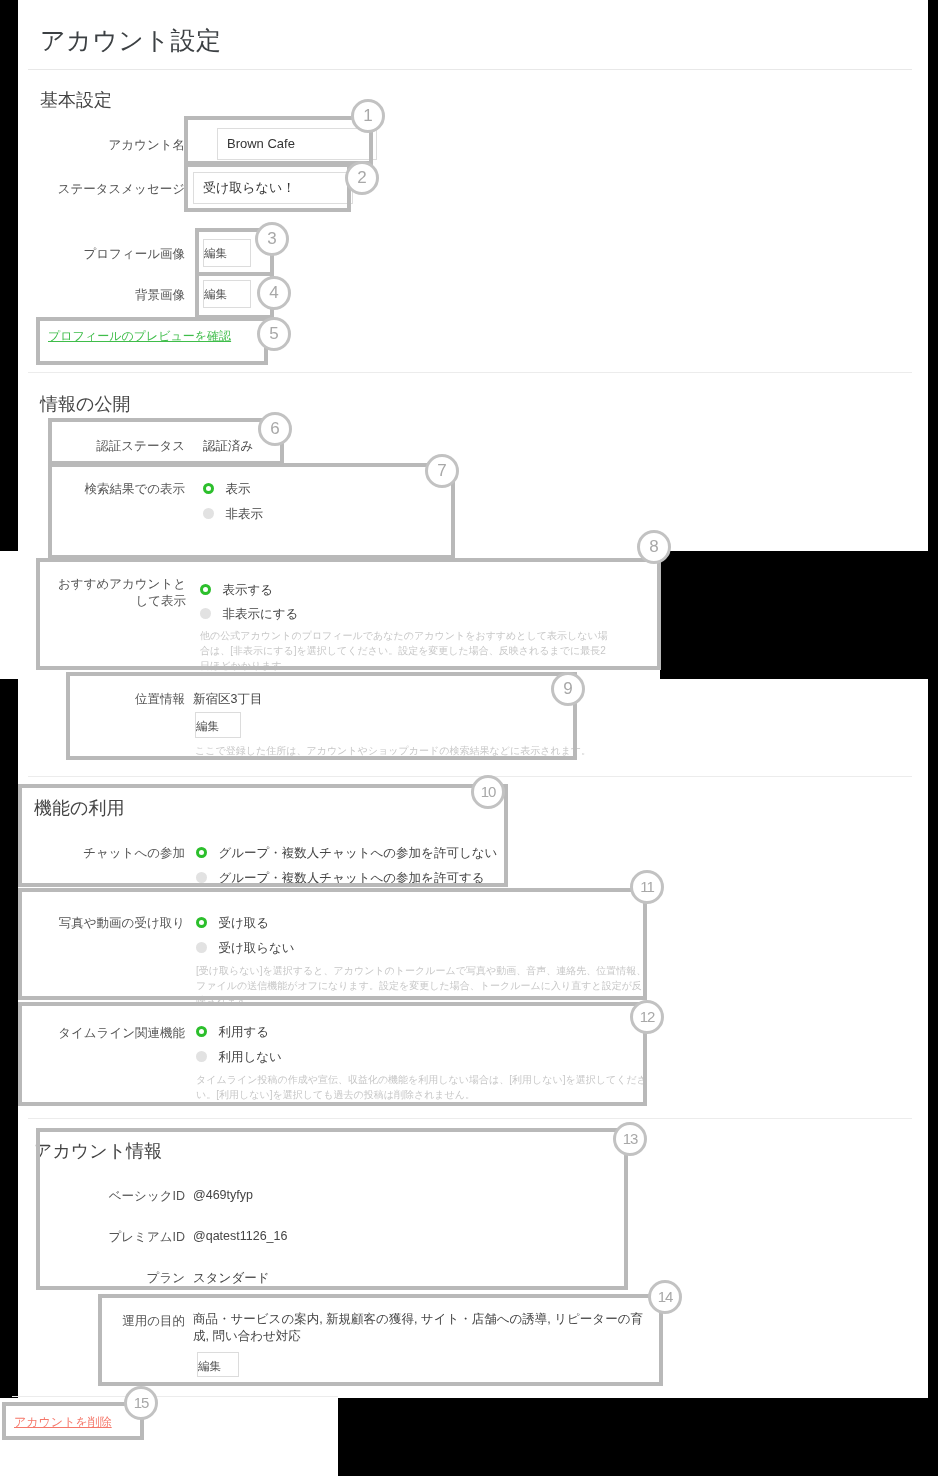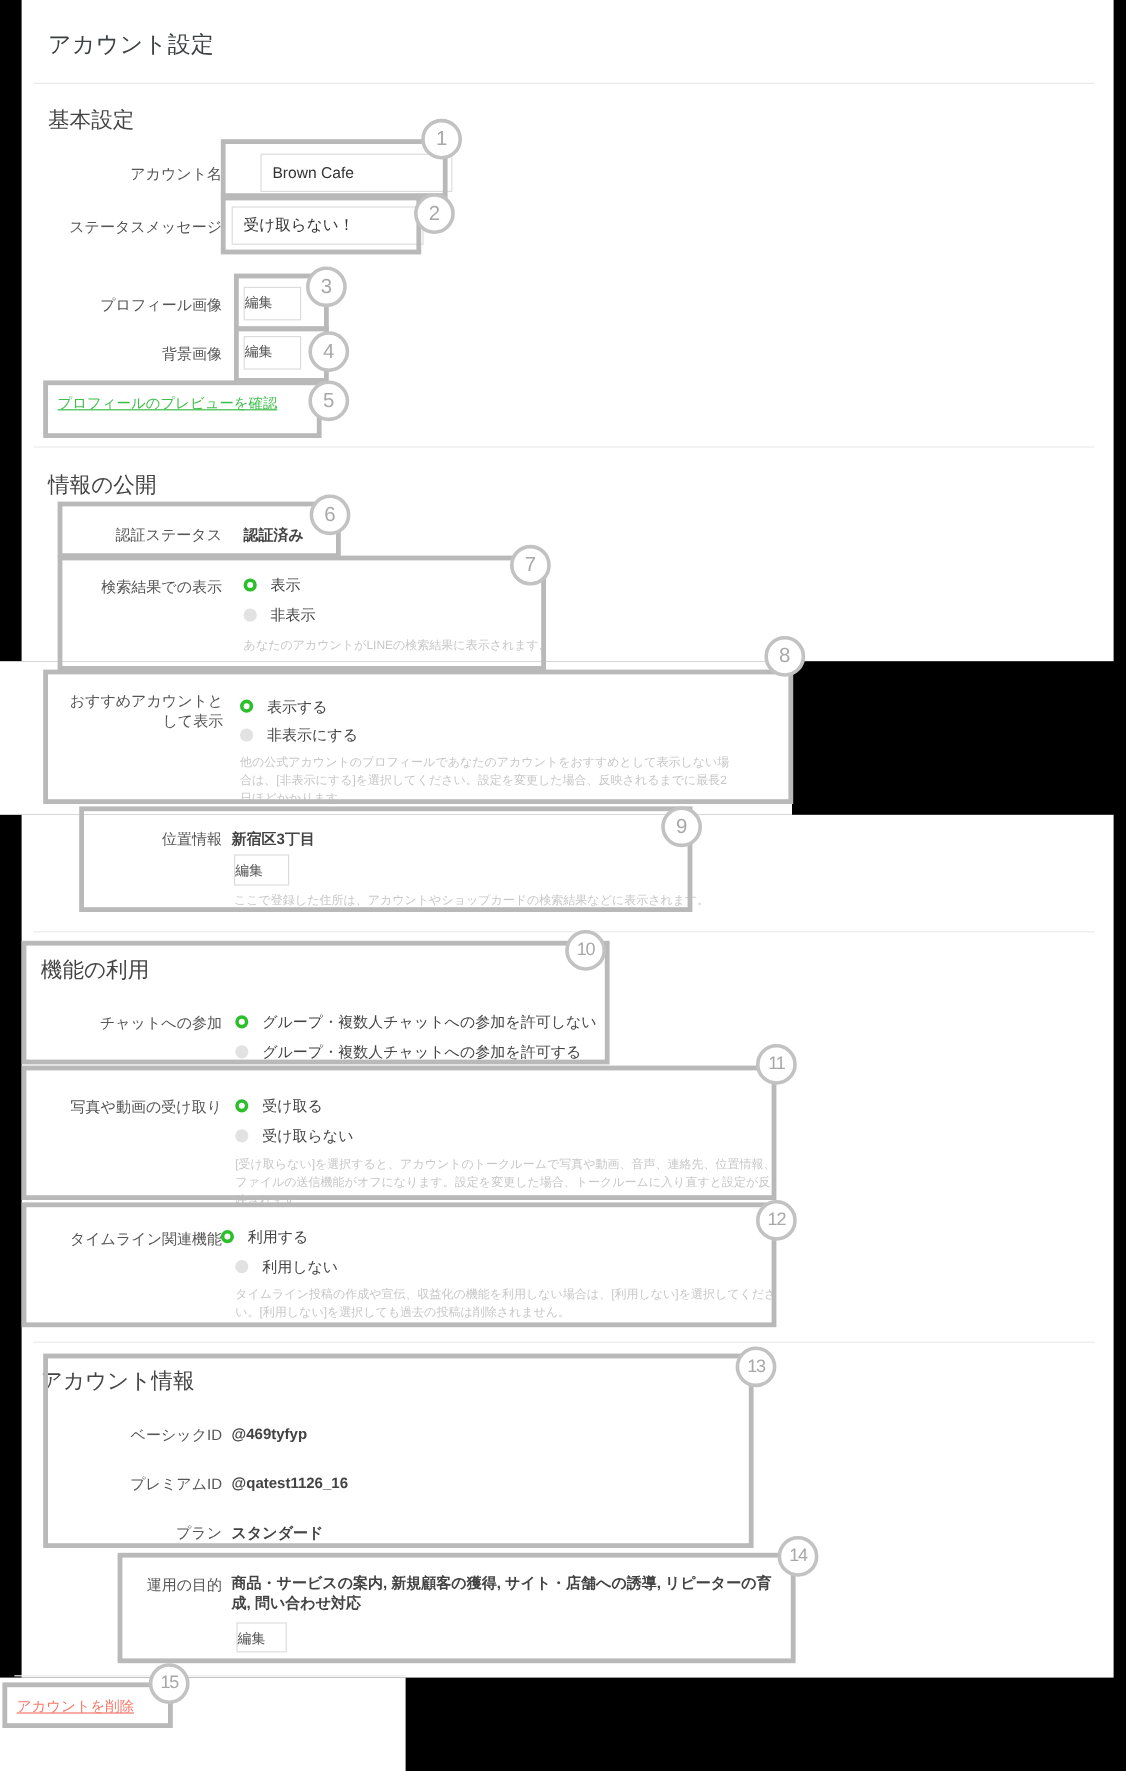--- a/index.html
+++ b/index.html
@@ -10,32 +10,32 @@
     overflow: hidden;
   }
   #stage { position: relative; width: 938px; height: 1476px; background: #000; }
 
   
   .pane { position: absolute; background: #fff; }
 
   
   .page-title {
     position: absolute; left: 40px; top: 24px;
-    font-size: 19px; color: #3c4043; letter-spacing: .5px; white-space: nowrap;
+    font-size: 25px; color: #3c4043; letter-spacing: .5px; white-space: nowrap;
   }
   .title-rule { position: absolute; left: 28px; top: 69px; width: 884px; height: 1px; background: #e8e8e8; }
   .sect-rule  { position: absolute; height: 1px; background: #ececec; }
   .sect-head {
     position: absolute; font-size: 18px; color: #444; white-space: nowrap;
   }
   .flabel {
     position: absolute; font-size: 12.5px; color: #555;
     text-align: right; white-space: nowrap; line-height: 17px;
   }
-  .fvalue { position: absolute; font-size: 12.5px; color: #444; white-space: nowrap; font-weight: bold; }
+  .fvalue { position: absolute; font-size: 12.5px; color: #444; white-space: nowrap; }
   .fnote {
     position: absolute; font-size: 10px; color: #c7c7c7; line-height: 15px;
   }
 
   
   .tinput {
     position: absolute; border: 1px solid #ddd; background: #fff;
     font-size: 13px; color: #333; padding: 0 9px; line-height: 30px;
   }
   
@@ -115,21 +115,20 @@
 
   <div class="flabel" style="left:65px; top:481px; width:120px;">検索結果での表示</div>
   <div class="radio-row" style="left:203px; top:479px;">
     <span class="radio-dot on"></span>
     <span class="radio-lbl">表示</span>
   </div>
   <div class="radio-row" style="left:203px; top:504px;">
     <span class="radio-dot off"></span>
     <span class="radio-lbl">非表示</span>
   </div>
-  <div class="fnote" style="left:203px; top:531px; width:420px;">あなたのアカウントがLINEの検索結果に表示されます。</div>
 
   <div class="flabel" style="left:48px; top:576px; width:138px; text-align:right; white-space:normal;">おすすめアカウントとして表示</div>
   <div class="radio-row" style="left:200px; top:580px;">
     <span class="radio-dot on"></span>
     <span class="radio-lbl">表示する</span>
   </div>
   <div class="radio-row" style="left:200px; top:604px;">
     <span class="radio-dot off"></span>
     <span class="radio-lbl">非表示にする</span>
   </div>
@@ -159,21 +158,21 @@
     <span class="radio-dot on"></span>
     <span class="radio-lbl">受け取る</span>
   </div>
   <div class="radio-row" style="left:196px; top:938px;">
     <span class="radio-dot off"></span>
     <span class="radio-lbl">受け取らない</span>
   </div>
   <div class="fnote" style="left:196px; top:963px; width:452px;">[受け取らない]を選択すると、アカウントのトークルームで写真や動画、音声、連絡先、位置情報、ファイルの送信機能がオフになります。設定を変更した場合、トークルームに入り直すと設定が反映されます。</div>
 
   <div class="flabel" style="left:45px; top:1025px; width:140px;">タイムライン関連機能</div>
-  <div class="radio-row" style="left:184px; top:1022px;">
+  <div class="radio-row" style="left:196px; top:1022px;">
     <span class="radio-dot on"></span>
     <span class="radio-lbl">利用する</span>
   </div>
   <div class="radio-row" style="left:196px; top:1047px;">
     <span class="radio-dot off"></span>
     <span class="radio-lbl">利用しない</span>
   </div>
   <div class="fnote" style="left:196px; top:1072px; width:452px;">タイムライン投稿の作成や宣伝、収益化の機能を利用しない場合は、[利用しない]を選択してください。[利用しない]を選択しても過去の投稿は削除されません。</div>
 
   <div class="sect-rule" style="left:28px; top:1118px; width:884px;"></div>

